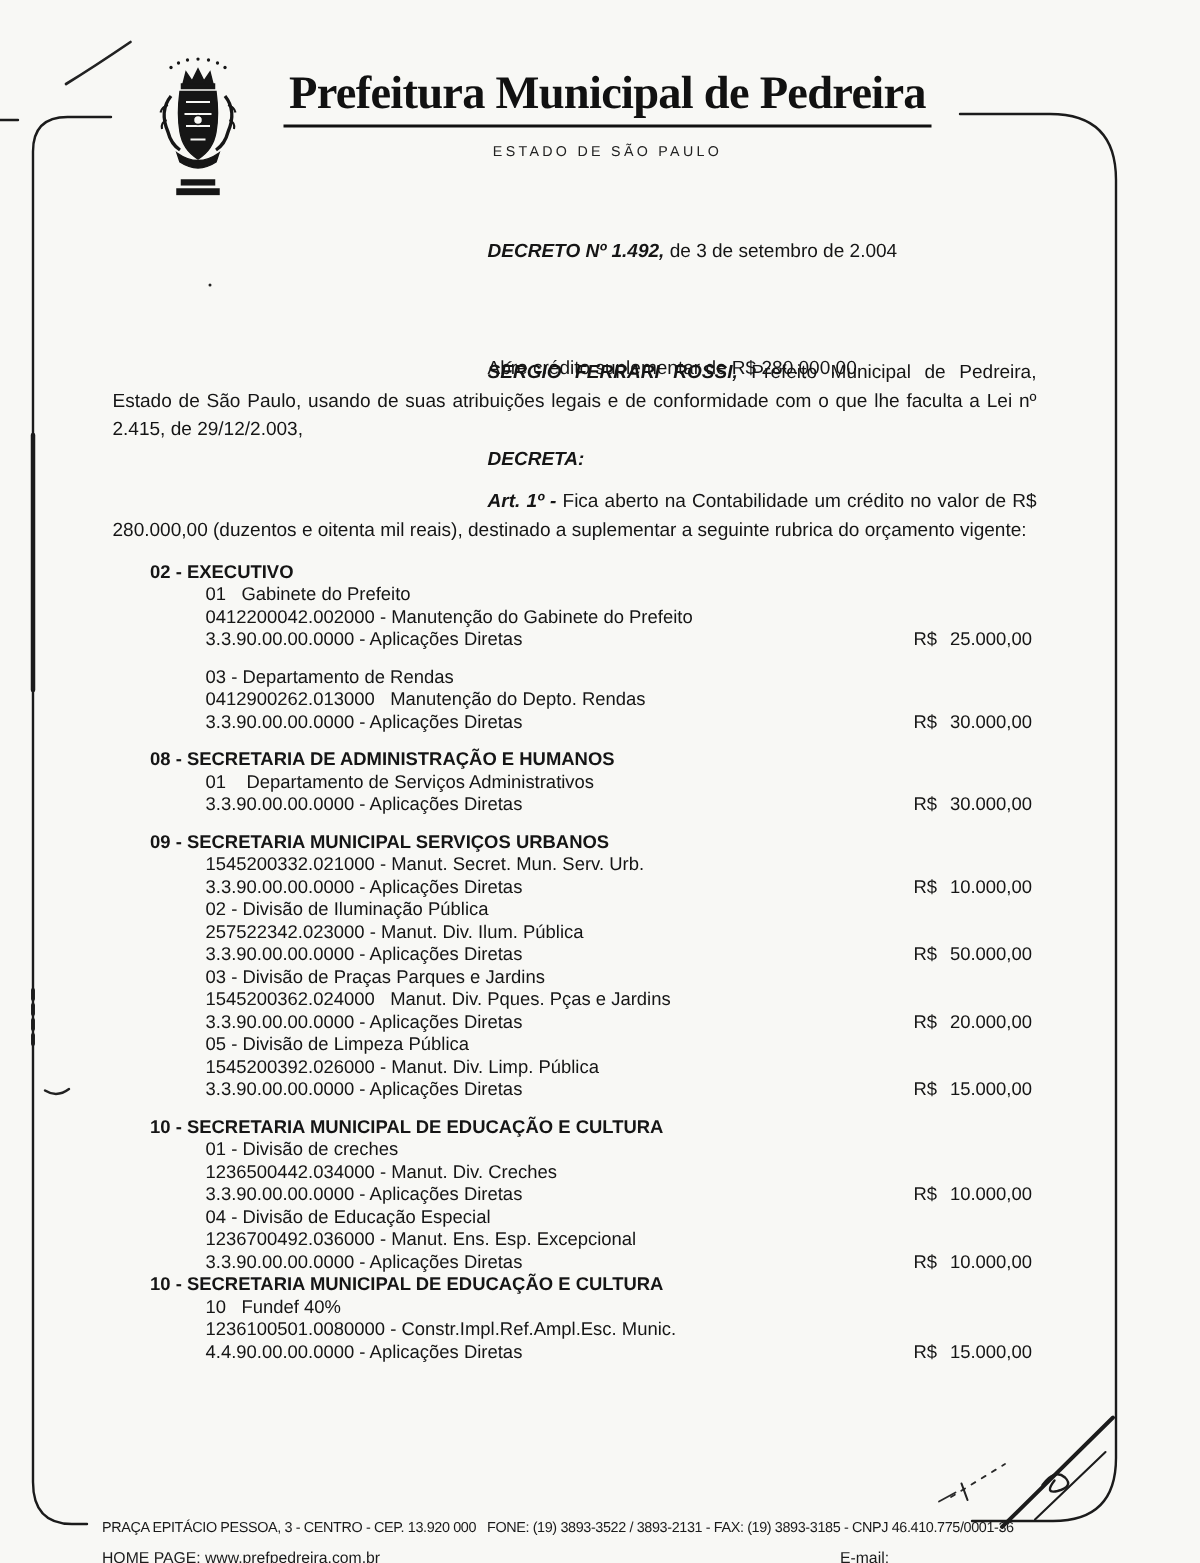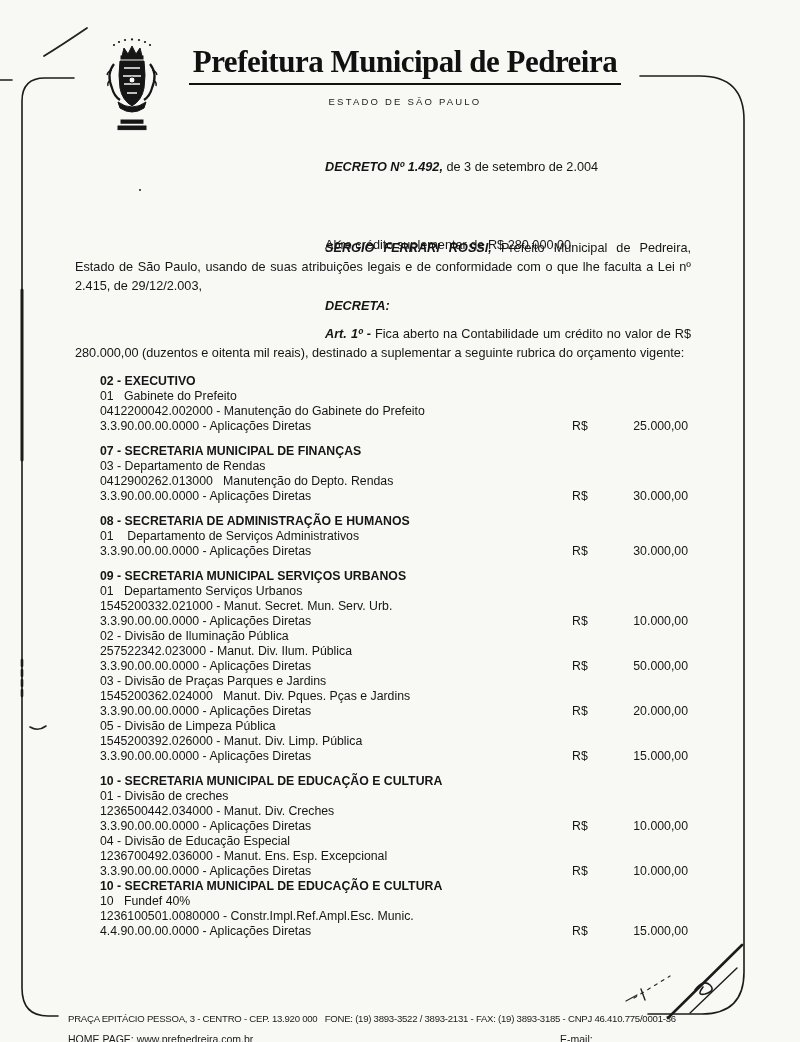--- a/index.html
+++ b/index.html
@@ -35,21 +35,21 @@
   }
   .d-preamble{top:239px;}
   .d-art1{top:325px;}
   .bi{font-weight:bold;font-style:italic;}
 
   
   .budget{position:absolute;left:100px;top:374px;width:590px;font-size:12.3px;}
   .sec{margin-bottom:10px;}
   .sec.flush{margin-top:-10px;}
   .sect{font-weight:bold;line-height:15px;white-space:pre-wrap;}
-  .brow{position:relative;line-height:15px;}
+  .brow{position:relative;line-height:15px;margin-left:37px;}
   .bt{white-space:pre-wrap;}
   .cur{position:absolute;left:472px;top:0;}
   .amt{position:absolute;right:2px;top:0;}
 
   
   .f1{
     position:absolute;left:68px;top:1013px;width:608px;
     font-size:9.6px;letter-spacing:-0.25px;white-space:pre-wrap;color:#1a1a1a;
   }
   .f2{position:absolute;left:68px;top:1033px;width:640px;font-size:10.5px;color:#1a1a1a;}
@@ -121,21 +121,20 @@
       <div class="brow"><span class="bt">01   Gabinete do Prefeito</span></div>
       <div class="brow"><span class="bt">0412200042.002000 - Manutenção do Gabinete do Prefeito</span></div>
       <div class="brow">
         <span class="bt">3.3.90.00.00.0000 - Aplicações Diretas</span>
         <span class="cur">R$</span>
         <span class="amt">25.000,00</span>
       </div>
     </div>
 
     <div class="sec">
-      <div class="sect">07 - SECRETARIA MUNICIPAL DE FINANÇAS</div>
       <div class="brow"><span class="bt">03 - Departamento de Rendas</span></div>
       <div class="brow"><span class="bt">0412900262.013000   Manutenção do Depto. Rendas</span></div>
       <div class="brow">
         <span class="bt">3.3.90.00.00.0000 - Aplicações Diretas</span>
         <span class="cur">R$</span>
         <span class="amt">30.000,00</span>
       </div>
     </div>
 
     <div class="sec">
@@ -143,21 +142,20 @@
       <div class="brow"><span class="bt">01    Departamento de Serviços Administrativos</span></div>
       <div class="brow">
         <span class="bt">3.3.90.00.00.0000 - Aplicações Diretas</span>
         <span class="cur">R$</span>
         <span class="amt">30.000,00</span>
       </div>
     </div>
 
     <div class="sec">
       <div class="sect">09 - SECRETARIA MUNICIPAL SERVIÇOS URBANOS</div>
-      <div class="brow"><span class="bt">01   Departamento Serviços Urbanos</span></div>
       <div class="brow"><span class="bt">1545200332.021000 - Manut. Secret. Mun. Serv. Urb.</span></div>
       <div class="brow">
         <span class="bt">3.3.90.00.00.0000 - Aplicações Diretas</span>
         <span class="cur">R$</span>
         <span class="amt">10.000,00</span>
       </div>
       <div class="brow"><span class="bt">02 - Divisão de Iluminação Pública</span></div>
       <div class="brow"><span class="bt">257522342.023000 - Manut. Div. Ilum. Pública</span></div>
       <div class="brow">
         <span class="bt">3.3.90.00.00.0000 - Aplicações Diretas</span>

